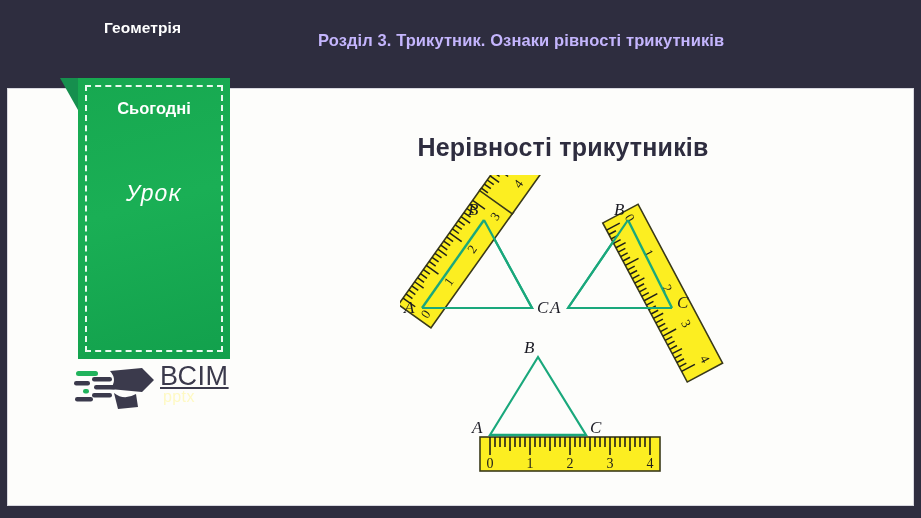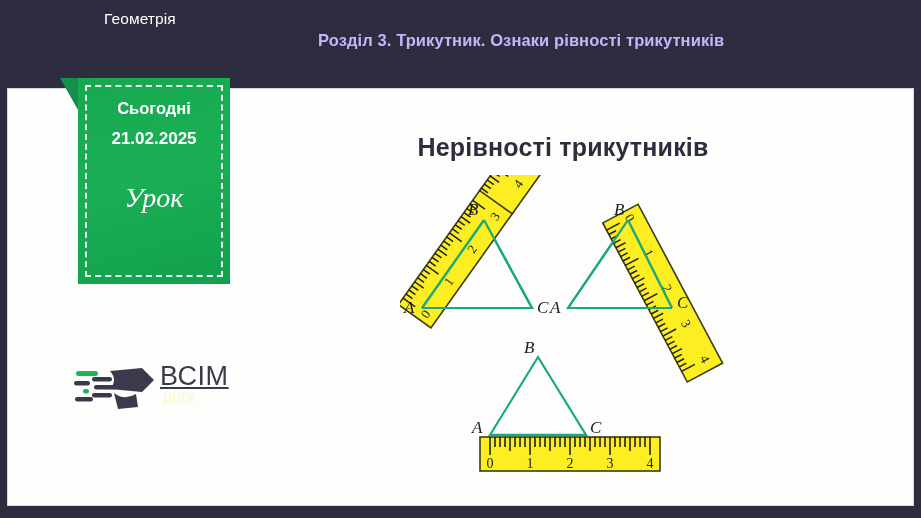--- a/index.html
+++ b/index.html
@@ -17,23 +17,23 @@
   .slide {
     position: absolute;
     left: 0; top: 0;
     width: 921px; height: 518px;
     background: #2e2d3f;
   }
 
   
   .subject-label {
     position: absolute;
-    left: 104px; top: 10px;
+    left: 104px; top: 19px;
     font-size: 15.5px;
-    font-weight: normal;
+    font-weight: bold;
     color: #ffffff;
     letter-spacing: .1px;
     white-space: nowrap;
   }
   .chapter-title {
     position: absolute;
     left: 318px; top: 31px;
     font-size: 16.5px;
     font-weight: bold;
     color: #c4b5fd;
@@ -60,21 +60,21 @@
   .card-fold {
     position: absolute;
     left: -18px; top: 0;
     width: 0; height: 0;
     border-left: 18px solid transparent;
     border-top: 32px solid #168f4e;
   }
   .lesson-card {
     position: absolute;
     left: 0; top: 0;
-    width: 152px; height: 206px;
+    width: 152px; height: 281px;
     background: linear-gradient(165deg, #17a850 0%, #1aaf55 45%, #12a04c 100%);
     box-sizing: border-box;
   }
   .card-dashed {
     position: absolute;
     left: 7px; top: 7px;
     right: 7px; bottom: 7px;
     border: 2px dashed #eafaf0;
     box-sizing: border-box;
   }
@@ -91,23 +91,23 @@
     left: 0; right: 0; top: 51px;
     text-align: center;
     font-size: 17px;
     font-weight: bold;
     color: #ffffff;
   }
   .card-lesson-word {
     position: absolute;
     left: 0; right: 0; top: 104px;
     text-align: center;
-    font-family: Liberation Serif, serif;
+    font-family: Liberation Mono, monospace;
     font-style: italic;
-    font-size: 28px;
+    font-size: 23px;
     color: #ffffff;
   }
   .card-lesson-num {
     position: absolute;
     left: 0; right: 0; top: 154px;
     text-align: center;
     font-family: "DejaVu Serif", serif;
     font-style: italic;
     font-size: 29px;
     color: #ffffff;
@@ -170,21 +170,20 @@
 
 <div class="content-panel"></div>
 
 <div class="main-heading">Нерівності трикутників</div>
 
 <div class="lesson-card-wrap">
   <div class="card-fold"></div>
   <div class="lesson-card">
     <div class="card-dashed"></div>
     <div class="card-today">Сьогодні</div>
-    <div class="card-date">21.02.2025</div>
     <div class="card-lesson-word">Урок</div>
   </div>
 </div>
 
 <div class="logo">
   <svg width="84" height="50" viewBox="0 0 84 50">
     <rect x="2" y="8" width="22" height="5" rx="2.5" fill="#21b35c"></rect>
     <rect x="0" y="18" width="16" height="4.5" rx="2.2" fill="#3b3a4c"></rect>
     <rect x="9" y="26" width="6" height="4.5" rx="2.2" fill="#21b35c"></rect>
     <rect x="1" y="34" width="18" height="4.5" rx="2.2" fill="#3b3a4c"></rect>

